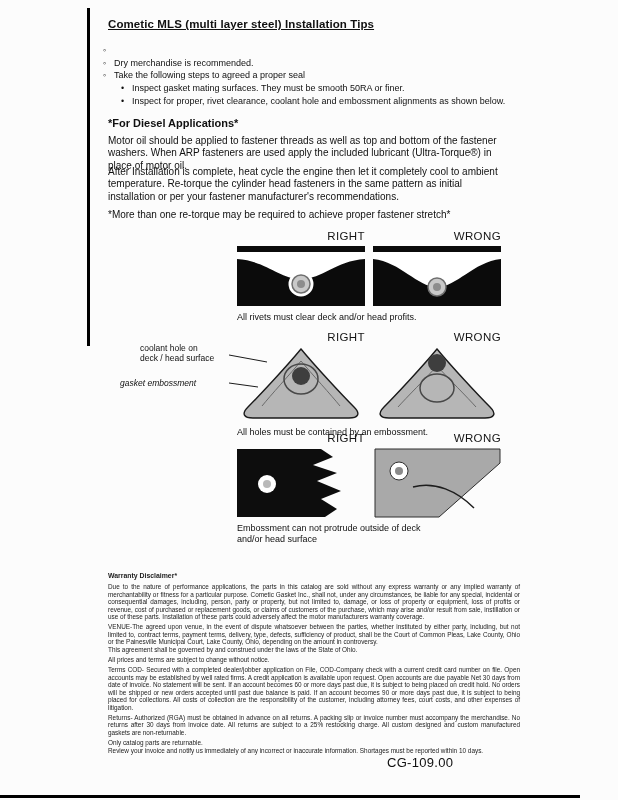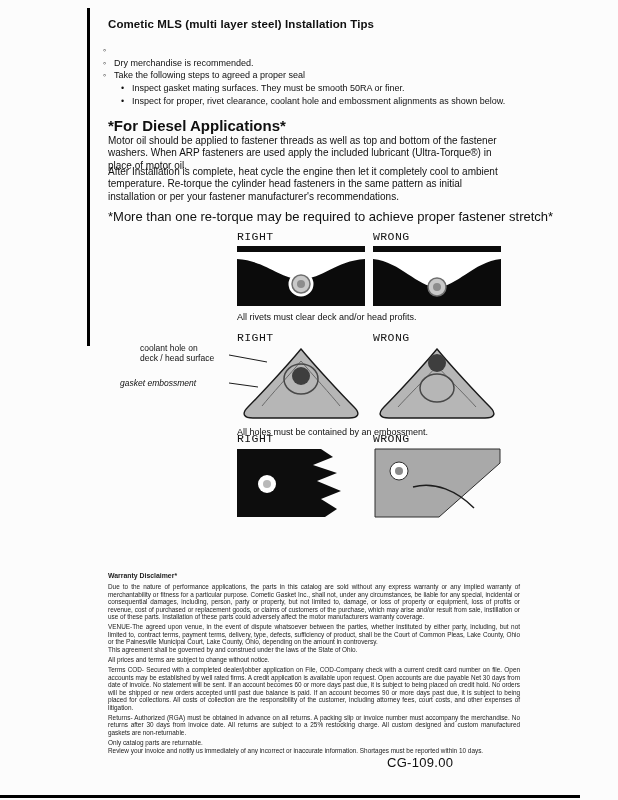--- a/index.html
+++ b/index.html
@@ -2,31 +2,31 @@
 <html><head>
 <meta charset="utf-8">
 <style>
   * { margin:0; padding:0; box-sizing:border-box; }
   html,body { background:#e9e9e9; }
   body { font-family:"Liberation Sans", sans-serif; }
   .page { position:relative; width:618px; height:800px; margin:0 auto; background:#fcfcfc; color:#101010; overflow:hidden; }
   .abs { position:absolute; }
   .left-bar { left:87px; top:8px; width:3px; height:338px; background:#000; }
   .bottom-line { left:0px; top:795px; width:580px; height:3px; background:#000; }
-  .title { left:108px; top:18px; font-size:11.5px; font-weight:bold; letter-spacing:0.1px; }
+  .title { left:108px; top:18px; font-size:11.5px; font-weight:bold; text-decoration:underline; letter-spacing:0.1px; }
   .bullets { left:103px; top:44px; width:418px; font-size:9px; }
   .b-line { display:flex; line-height:12.7px; }
   .b-marker { width:11px; flex:0 0 11px; }
   .b-sub { margin-left:18px; }
-  .diesel-head { left:108px; top:117px; font-size:15px; font-weight:bold; }
+  .diesel-head { left:108px; top:117px; font-size:11px; font-weight:bold; }
   .para { left:108px; width:404px; font-size:10px; line-height:12.4px; }
   .p1 { top:135px; }
   .p2 { top:166px; }
-  .note { left:108px; top:209px; font-size:13px; }
-  .hdr { width:128px; text-align:left; font-size:11.5px; letter-spacing:0.4px; color:#151515;font-family:Liberation Mono, monospace; }
+  .note { left:108px; top:209px; font-size:10px; }
+  .hdr { width:128px; text-align:right; font-size:11.5px; letter-spacing:0.4px; color:#151515; }
   .panel { width:128px; }
   .panel svg { display:block; }
   .caption { font-size:9px; line-height:11px; color:#101010; }
   .pre { white-space:pre-line; }
   .ann { font-size:8.5px; line-height:9.8px; color:#101010; }
   .legal { left:108px; top:572px; width:412px; font-size:6.4px; line-height:7.4px; color:#1c1c1c; }
   .legal-h { font-weight:bold; font-size:6.9px; margin-bottom:4px; }
   .legal-p { text-align:justify; margin-bottom:3px; white-space:pre-line; }
   .page-num { left:387px; top:755px; font-size:13px; letter-spacing:0.3px; color:#101010; }
   .lines-overlay { pointer-events:none; }
@@ -132,20 +132,22 @@
     </svg>
   </div>
   <div class="abs panel" style="left:373px; top:447px;">
     <svg width="128" height="72" viewBox="0 0 128 72">
       <path d="M2,2 L127,2 L127,16 L66,70 L2,70 Z" fill="#a9a9a9" stroke="#2e2e2e" stroke-width="1"></path>
       <circle cx="26" cy="24" r="9" fill="#ffffff" stroke="#2e2e2e" stroke-width="1"></circle>
       <circle cx="26" cy="24" r="4" fill="#8a8a8a"></circle>
       <path d="M40,40 C62,34 84,44 101,61" fill="none" stroke="#1d1d1d" stroke-width="1.5"></path>
     </svg>
   </div>
+  <div class="abs caption pre" style="left:237px; top:523px; width:280px;">Embossment can not protrude outside of deck
+and/or head surface</div>
 
   <div class="abs legal">
     <div class="legal-h">Warranty Disclaimer*</div>
     <div class="legal-p">Due to the nature of performance applications, the parts in this catalog are sold without any express warranty or any implied warranty of merchantability or fitness for a particular purpose.  Cometic Gasket Inc., shall not, under any circumstances, be liable for any special, incidental or consequential damages, including, person, party or property, but not limited to, damage, or loss of property or equipment, loss of profits or revenue, cost of purchased or replacement goods, or claims of customers of the purchase, which may arise and/or result from sale, instillation or use of these parts.  Installation of these parts could adversely affect the motor manufacturers warranty coverage.</div>
     <div class="legal-p">VENUE-The agreed upon venue, in the event of dispute whatsoever between the parties, whether instituted by either party, including, but not limited to, contract terms, payment terms, delivery, type, defects, sufficiency of product, shall be the Court of Common Pleas, Lake County, Ohio or the Painesville Municipal Court, Lake County, Ohio, depending on the amount in controversy.
 This agreement shall be governed by and construed under the laws of the State of Ohio.</div>
     <div class="legal-p">All prices and terms are subject to change without notice.</div>
     <div class="legal-p">Terms COD- Secured with a completed dealer/jobber application on File, COD-Company check with a current credit card number on file.  Open accounts may be established by well rated firms.  A credit application is available upon request.  Open accounts are due payable Net 30 days from date of invoice.  No statement will be sent.  If an account becomes 60 or more days past due, it is subject to being placed on credit hold.  No orders will be shipped or new orders accepted until past due balance is paid.  If an account becomes 90 or more days past due, it is subject to being placed for collections.  All costs of collection are the responsibility of the customer, including attorney fees, court costs, and other expenses of litigation.</div>
     <div class="legal-p">Returns- Authorized (RGA) must be obtained in advance on all returns.  A packing slip or invoice number must accompany the merchandise.  No returns after 30 days from invoice date.  All returns are subject to a 25% restocking charge.  All custom designed and custom manufactured gaskets are non-returnable.</div>
     <div class="legal-p">Only catalog parts are returnable.

